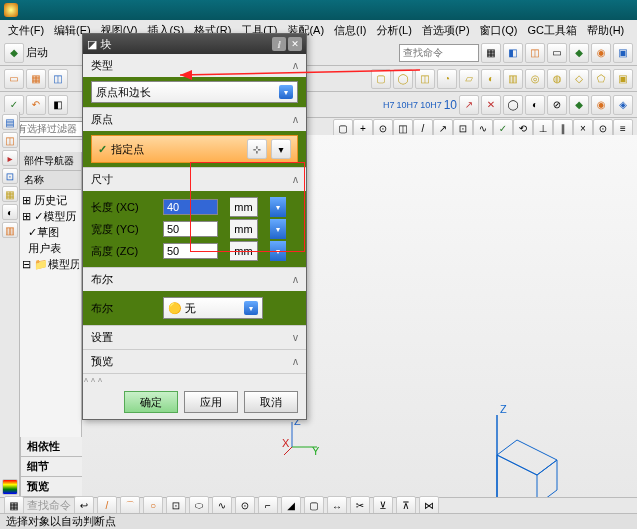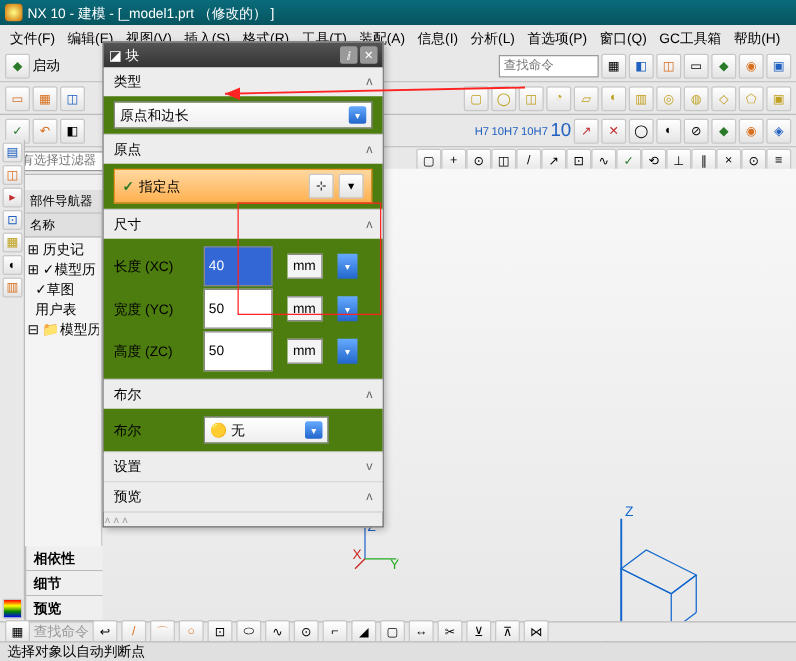--- a/index.html
+++ b/index.html
@@ -31,40 +31,39 @@
 .sect{border-bottom:1px solid #ccc}
 .sect .sh{padding:4px 8px;font-weight:normal;font-size:11px;display:flex;justify-content:space-between;align-items:center;background:#ededed}
 .sect .sh .ar{font-size:10px;color:#666}
 .sect .sb{padding:4px 8px;background:#4d7c0f}
 .combo{width:100%;height:22px;border:1px solid #888;background:linear-gradient(#fff,#eee);display:flex;align-items:center;padding:0 4px;justify-content:space-between;cursor:pointer}
 .combo .dd{width:14px;height:14px;background:linear-gradient(#6af,#26c);border-radius:2px;color:#fff;display:flex;align-items:center;justify-content:center;font-size:8px}
 .orange{background:linear-gradient(#ffd8a0,#ffb050);border:1px solid #e89020;padding:3px 6px;display:flex;align-items:center;gap:4px}
 .orange .chk{color:#2a7a2a;font-weight:bold}
 .dimrow{display:flex;align-items:center;gap:12px;margin:2px 0}
 .dimrow label{width:60px}
-.dimrow input{width:55px;height:32px;border:1px solid #888;padding:0 3px}
+.dimrow input{width:55px;height:16px;border:1px solid #888;padding:0 3px}
 .dimrow .sel{background:#3367d6;color:#fff}
 .dimrow .unit{width:28px;height:20px;border:1px solid #888;border-left:none;background:#f4f4f4;display:flex;align-items:center;justify-content:center}
 .dimrow .ddb{width:16px;height:20px;background:linear-gradient(#6af,#26c);color:#fff;display:flex;align-items:center;justify-content:center;font-size:8px}
 .btnrow{display:flex;gap:6px;justify-content:flex-end;padding:6px 8px;background:#ededed}
 .btn{width:54px;height:22px;border:1px solid #888;background:linear-gradient(#fff,#ddd);display:flex;align-items:center;justify-content:center;cursor:pointer}
 .btn.ok{background:linear-gradient(#c8f0c8,#8dd88d);border-color:#5a5}
 .grip{color:#999;font-size:8px;letter-spacing:3px;padding:1px}
 .redbox{position:absolute;border:1.5px solid #f22}
 .redarrow{position:absolute;pointer-events:none}
 .axis{position:absolute}
 .csys{position:absolute;right:60px;top:260px}
 .cmdinput{border:1px solid #999;height:18px;width:80px;font-size:10px;color:#999;padding:0 3px}
 </style>
 </head>
 <body>
 
 <div class="titlebar">
   <span class="logo"></span>
-  <span>NX 10 - 建模 - [_model1.prt （修改的） ]</span>
 </div>
 
 <div class="menubar">
   <span>文件(F)</span>
   <span>编辑(E)</span>
   <span>视图(V)</span>
   <span>插入(S)</span>
   <span>格式(R)</span>
   <span>工具(T)</span>
   <span>装配(A)</span>
@@ -110,21 +109,21 @@
 </div>
 
 <div class="toolstrip">
   <span class="tb g">✓</span>
   <span class="tb o">↶</span>
   <span class="tb">◧</span>
   <span style="flex:1"></span>
   <span class="b" style="font-size:9px">H7</span>
   <span class="b" style="font-size:9px">10H7</span>
   <span class="b" style="font-size:9px">10H7</span>
-  <span class="b" style="font-size:15px">10</span>
+  <span class="b" style="font-size:12px">10</span>
   <span class="tb r">↗</span>
     <span class="tb r">✕</span>
   <span class="tb">◯</span>
     <span class="tb">◐</span>
   <span class="tb">⊘</span>
     <span class="tb g">◆</span>
   <span class="tb o">◉</span>
     <span class="tb b">◈</span>
 </div>
 
@@ -293,20 +292,25 @@
         <span class="ar">v</span>
       </div>
     </div>
   <div class="sect">
       <div class="sh">
         <span>预览</span>
         <span class="ar">ʌ</span>
       </div>
     </div>
   <div class="grip">ʌʌʌ</div>
+  <div class="btnrow">
+    <div class="btn ok">确定</div>
+    <div class="btn">应用</div>
+    <div class="btn">取消</div>
+  </div>
 </div>
 
 <div class="redbox" style="left:190px;top:162px;width:115px;height:90px"></div>
 <svg class="redarrow" style="left:170px;top:60px" width="260" height="140">
   <line x1="250" y1="10" x2="10" y2="15" stroke="#f22" stroke-width="1.5"></line>
   <polygon points="10,15 22,10 22,20" fill="#f22"></polygon>
 </svg>
 
 <div class="sketchbar">
   <span class="tb">▦</span>

